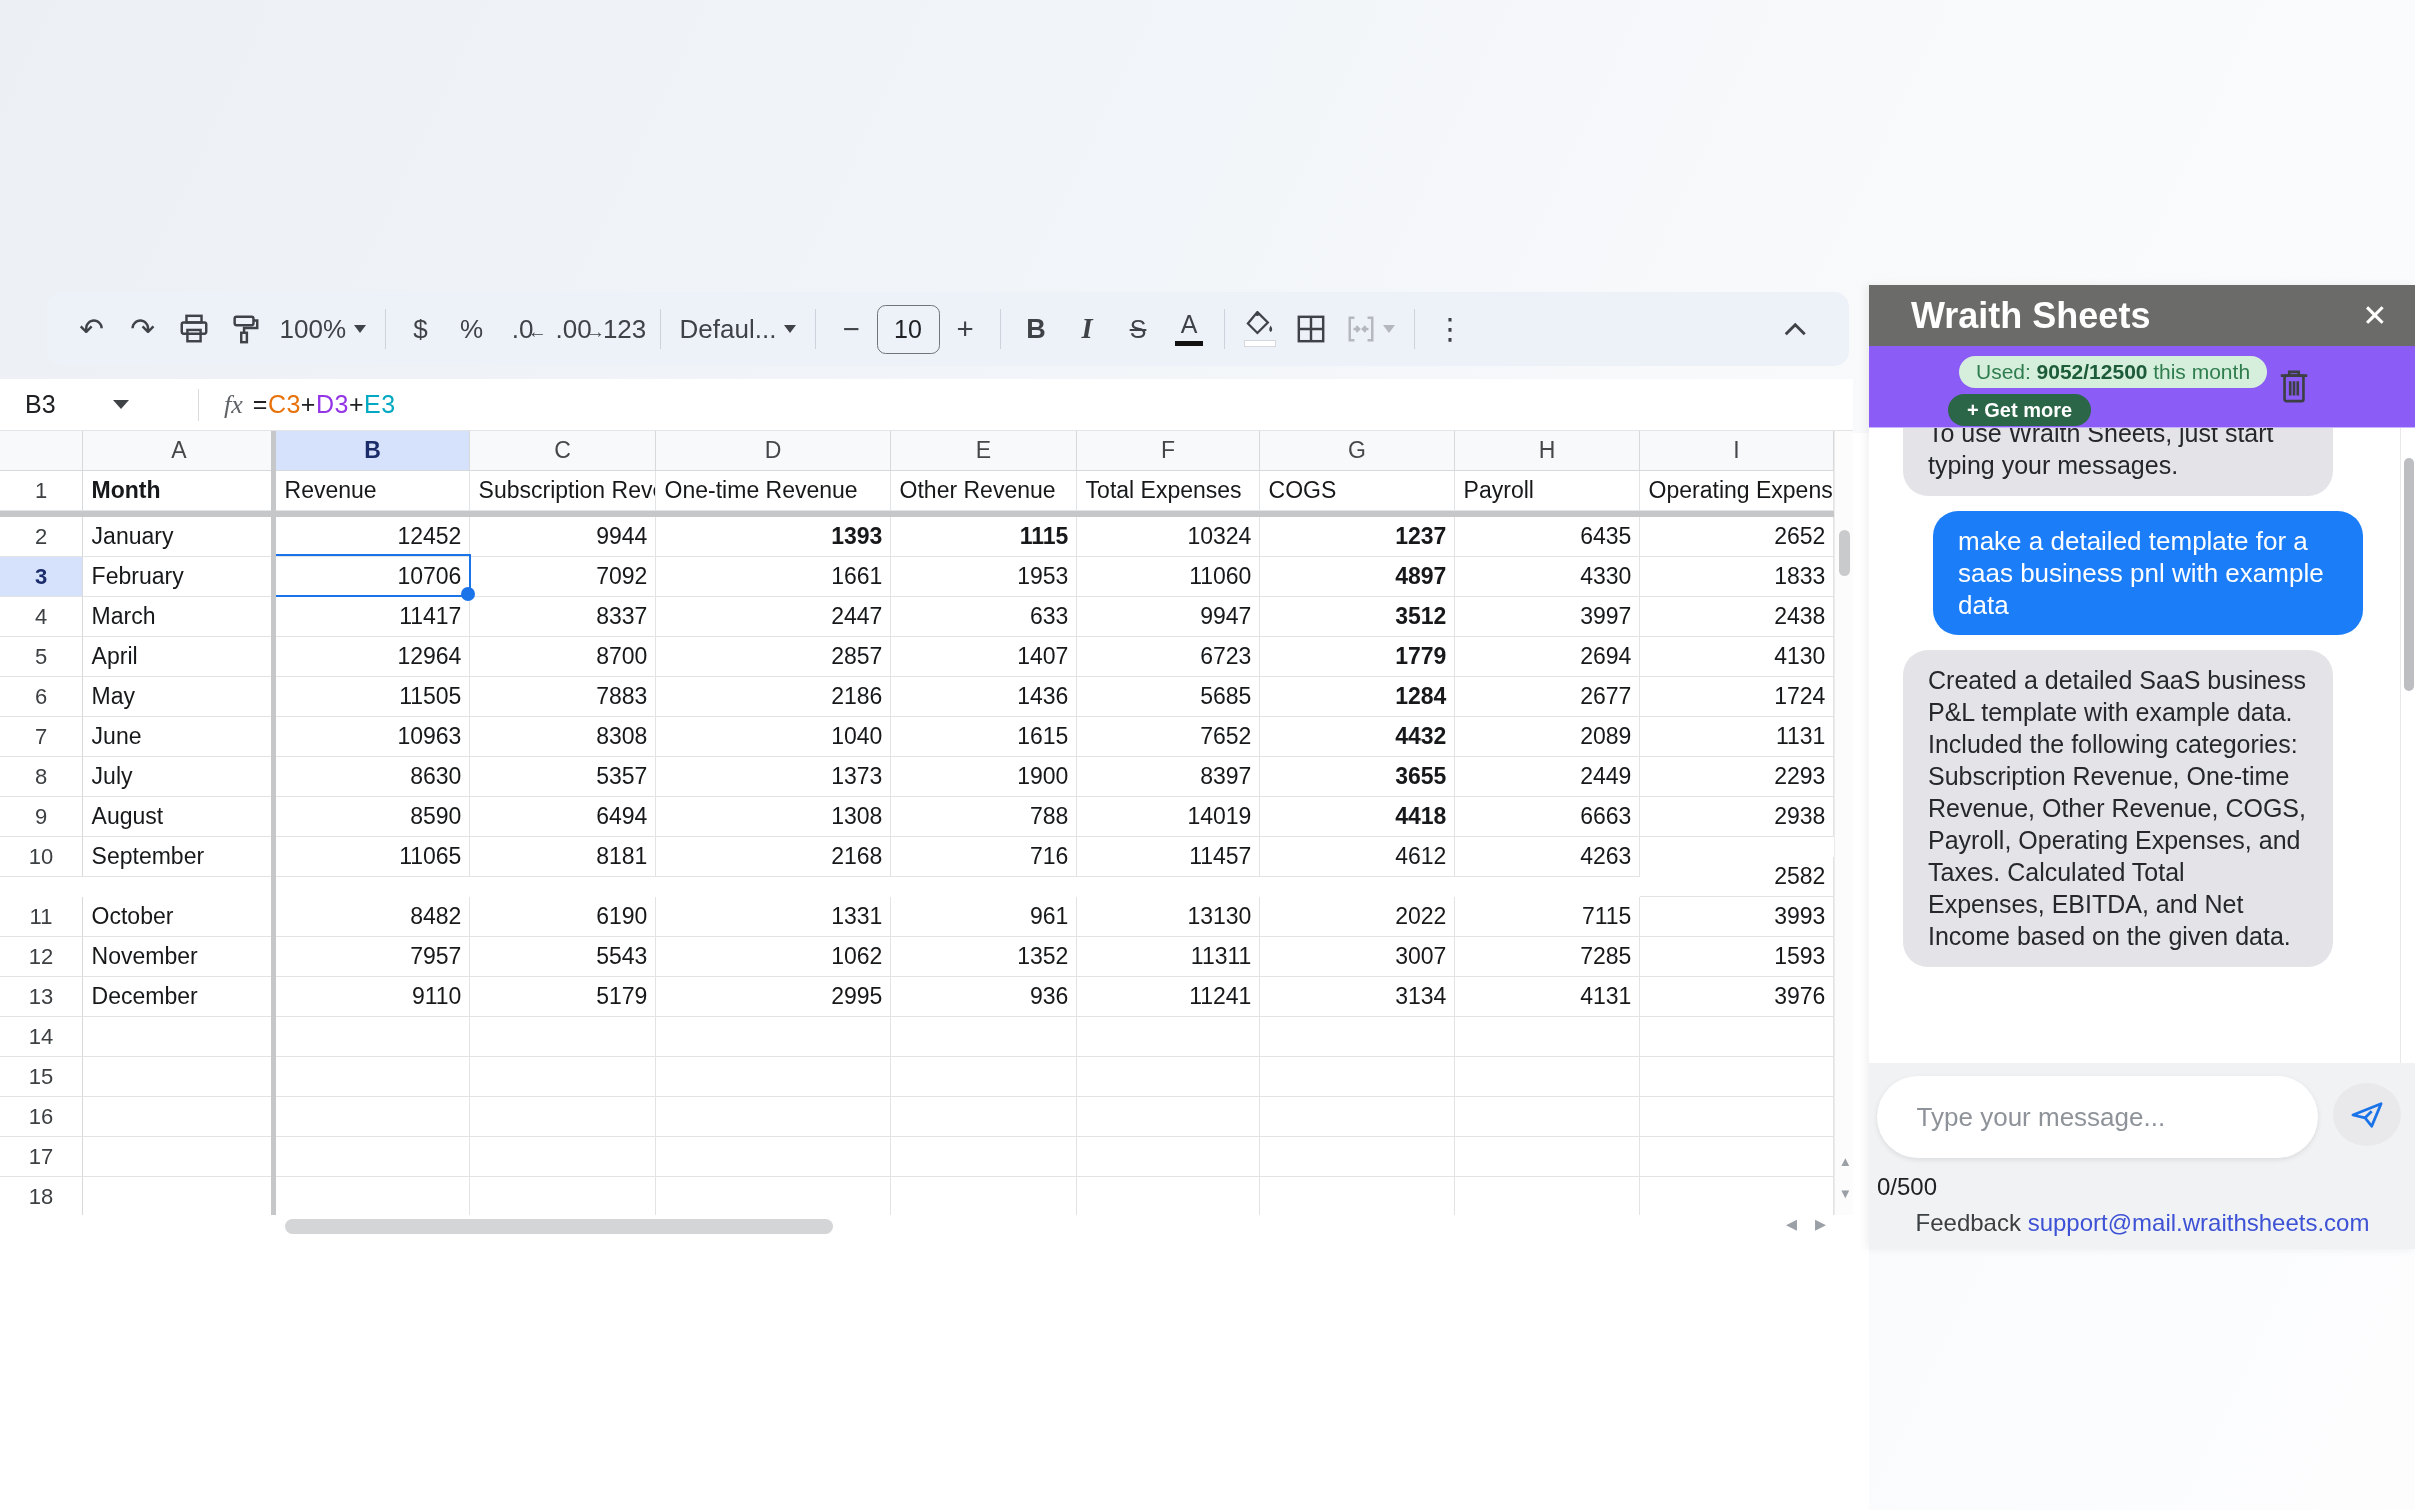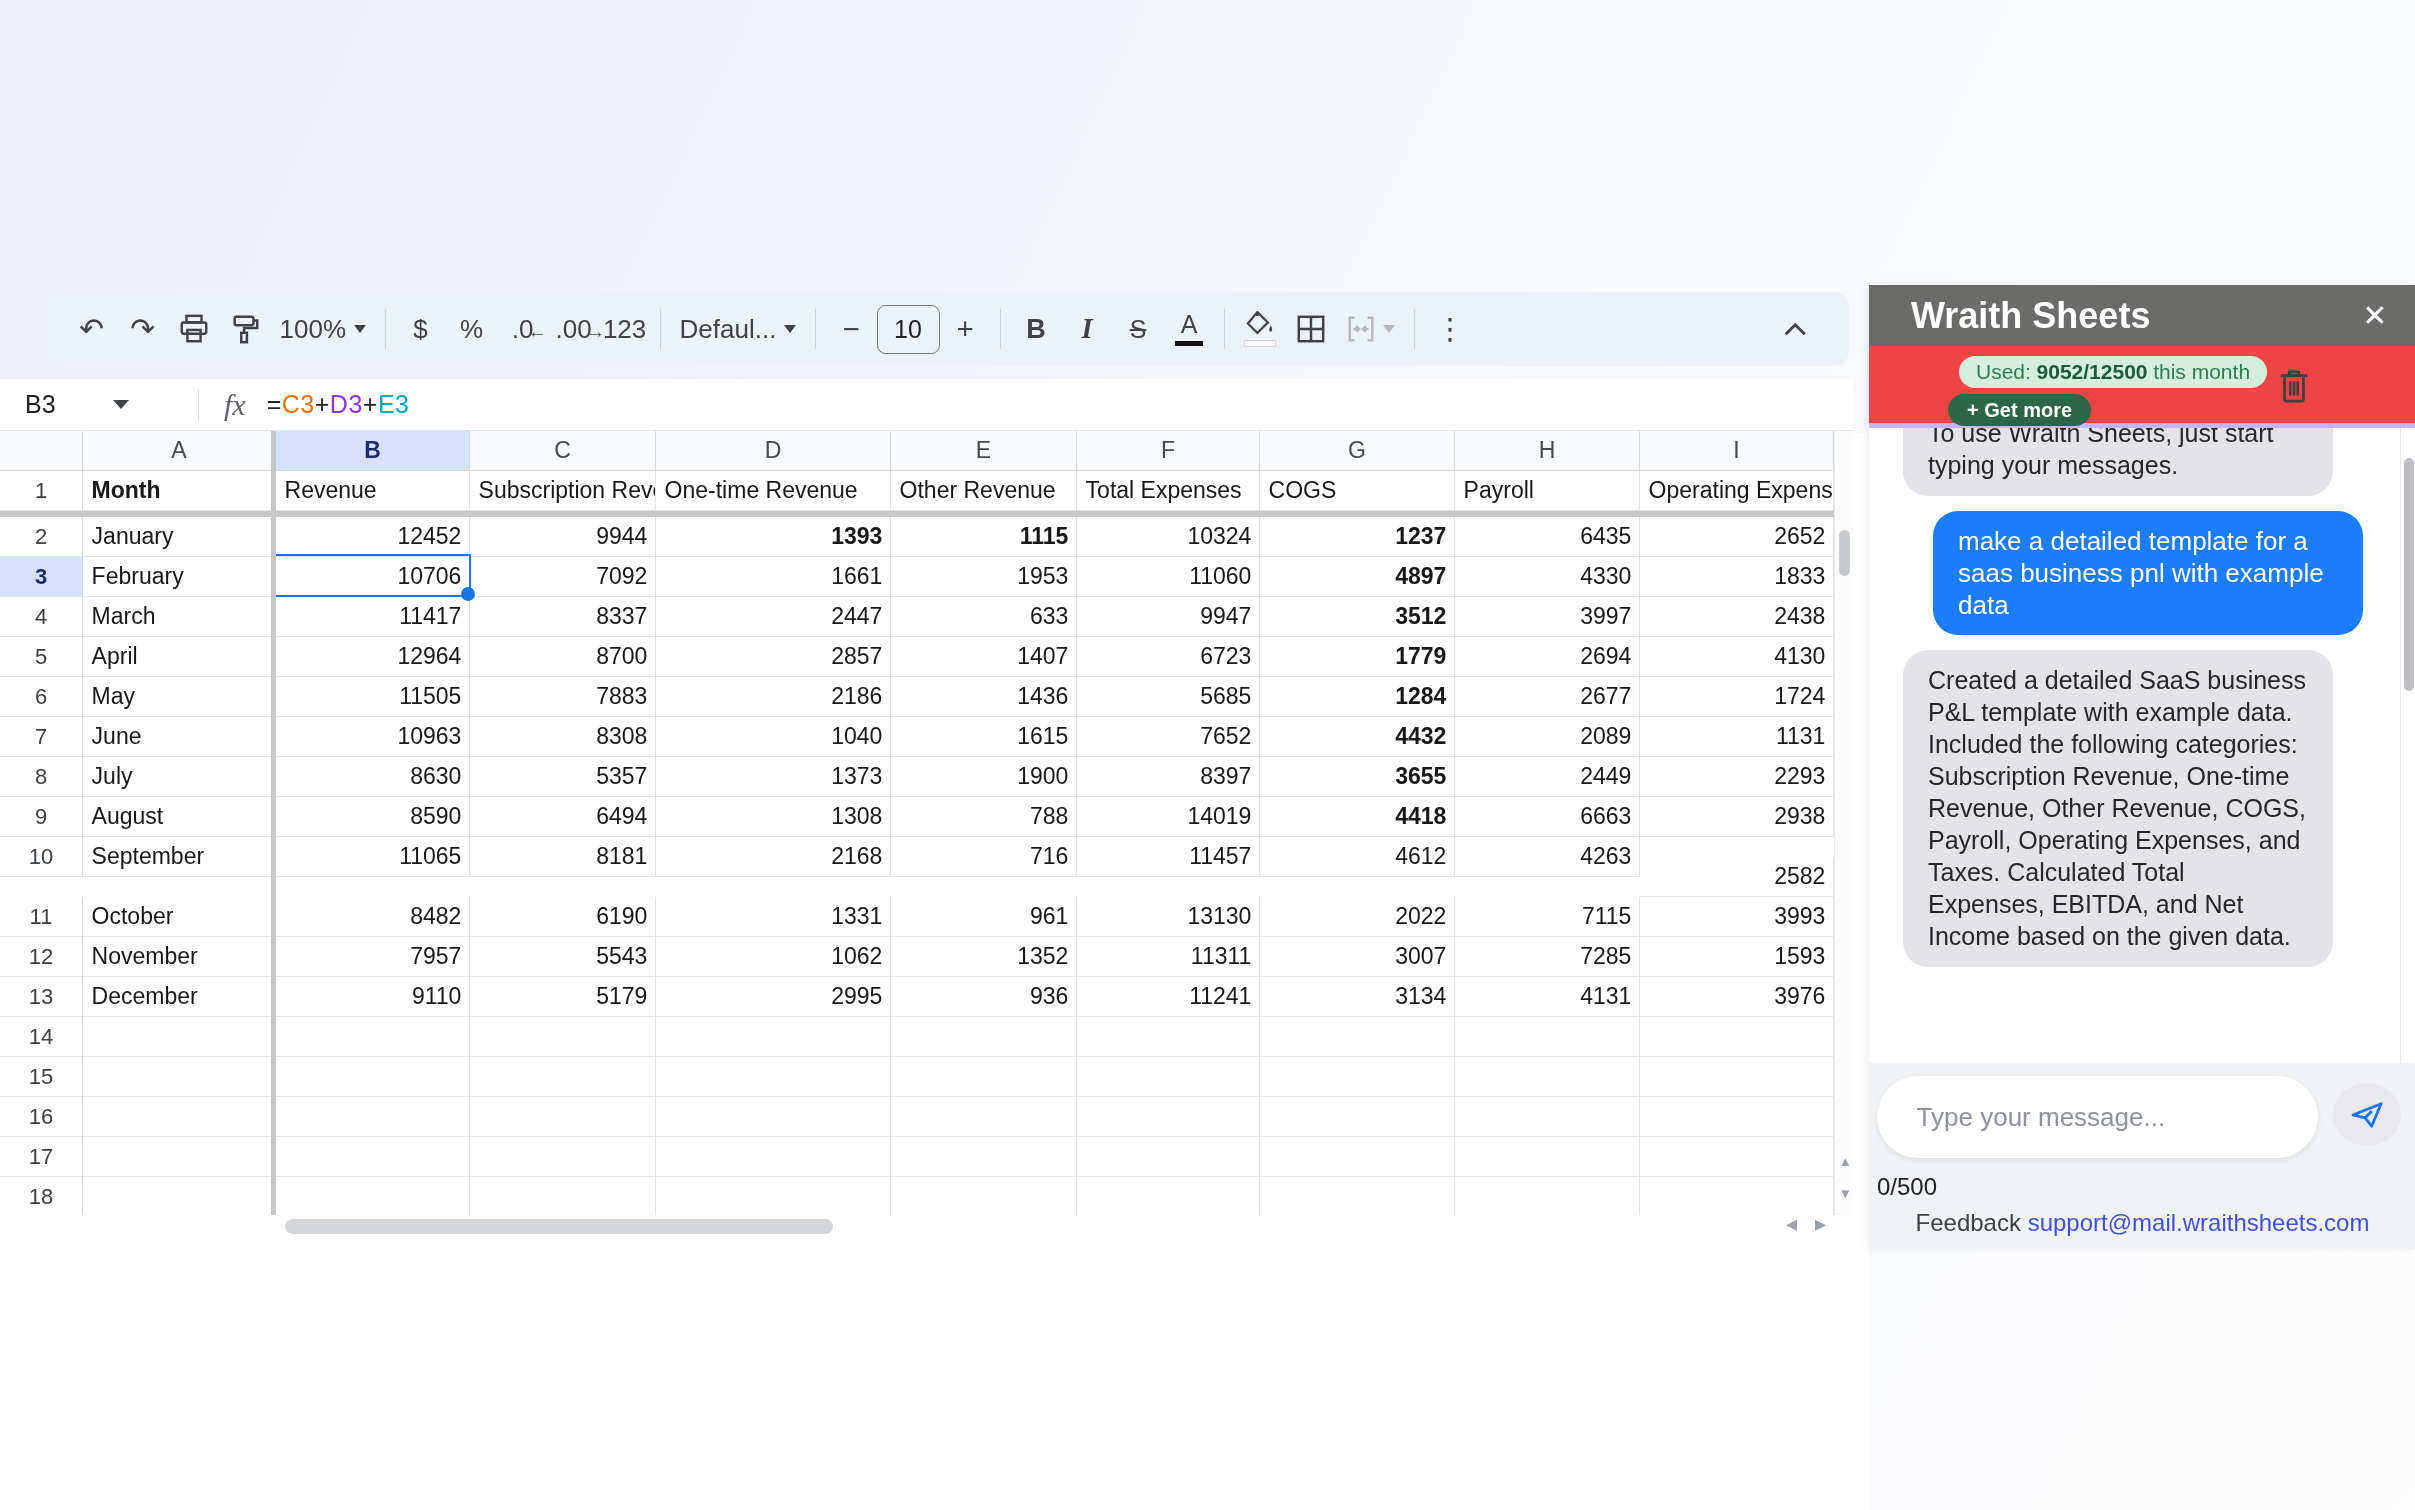--- a/index.html
+++ b/index.html
@@ -34,21 +34,21 @@
   .tcol .bar{ width:28.5px; height:5.7px; background:#111; }
   .fill-bar{ width:32px; height:6.7px; background:#fff; border:1px solid #d4d7db; }
   .collapse{ margin-left:auto; margin-right:9.5px; }
 
   
   .fbar{ position:absolute; left:0; top:379px; width:1853px; height:52px; background:#fff;
     border-bottom:1px solid #e3e4e6; display:flex; align-items:center; }
   .namebox{ display:flex; align-items:center; gap:57px; padding-left:25px; width:198px; }
   .namebox .ref{ font-size:25px; color:#202124; }
   .fbar .vdiv{ width:1px; height:32px; background:#d9dbde; }
-  .fx{ font-family:"Liberation Serif", serif; font-style:italic; font-size:30px; color:#5f6368; margin:0 21px 0 25px; }
+  .fx{ font-family:"Liberation Serif", serif; font-style:italic; font-size:26px; color:#5f6368; margin:0 10px 0 25px; }
   .formula{ font-size:25px; color:#202124; letter-spacing:0.5px; }
 
   
   .grid{ position:absolute; left:0; top:431px; width:1853px; }
   .grow{ display:flex; }
   .cell{ border-right:1px solid #e2e3e4; border-bottom:1px solid #e2e3e4; background:#fff;
     font-size:23px; color:#17181a; height:40px; line-height:39px; overflow:hidden; white-space:nowrap; }
   .cell.num{ text-align:right; padding-right:7.6px; }
   .cell.txt{ text-align:left; padding-left:8.6px; }
   .cell.b{ font-weight:700; }
@@ -74,21 +74,21 @@
   .hsb{ position:absolute; left:0; top:1215px; width:1853px; height:23px; background:#fff; z-index:8; }
   .hsb .thumb{ position:absolute; left:285px; top:3.8px; width:548px; height:15px; background:#d4d5d7; border-radius:7.6px; }
   .hsb .ar{ position:absolute; top:1px; font-size:14.3px; color:#9aa0a6; }
 
   
   .panel{ position:absolute; left:1869px; top:285px; width:547px; height:964px; background:#fff;
     box-shadow:-2.9px 0 7.6px rgba(60,64,67,.08); }
   .p-head{ height:61px; display:flex; align-items:center; padding:0 28.5px 0 42px; }
   .p-title{ color:#fff; font-weight:700; font-size:36px; flex:1; }
   .p-close{ color:#fff; font-size:30px; cursor:pointer; line-height:1; }
-  .p-usage{ position:relative; height:82px; border-bottom:5px solid #c4b5fd; background:#ef4444;text-align:center; }
+  .p-usage{ position:relative; height:82px; border-bottom:1px solid #c4b5fd; background:#8b5cf6;text-align:center; }
   .pill-used{ position:absolute; left:90px; top:9.5px; height:32px; border-radius:16px;
     display:flex; align-items:center; padding:0 17px; font-size:21px; white-space:nowrap; }
   .pill-used b{ margin:0 5.7px; }
   .pill-get{ position:absolute; left:79px; top:48px; height:32px; border-radius:16px;
     display:flex; align-items:center; padding:0 19px; color:#fff; font-weight:700; font-size:20px; cursor:pointer; }
   .trash{ position:absolute; right:105px; top:21px; cursor:pointer; }
   .p-chat{ position:relative; height:635px; overflow:hidden; padding:0 53px 0 34px; background:#fff; }
   .bubble{ max-width:430px; border-radius:25px; padding:14.3px 25px; font-size:25px; line-height:32px;
     color:#26272b; margin-bottom:15px; width:fit-content; }
   .bubble.user{ margin-left:auto; color:#fff; font-size:26px; }

